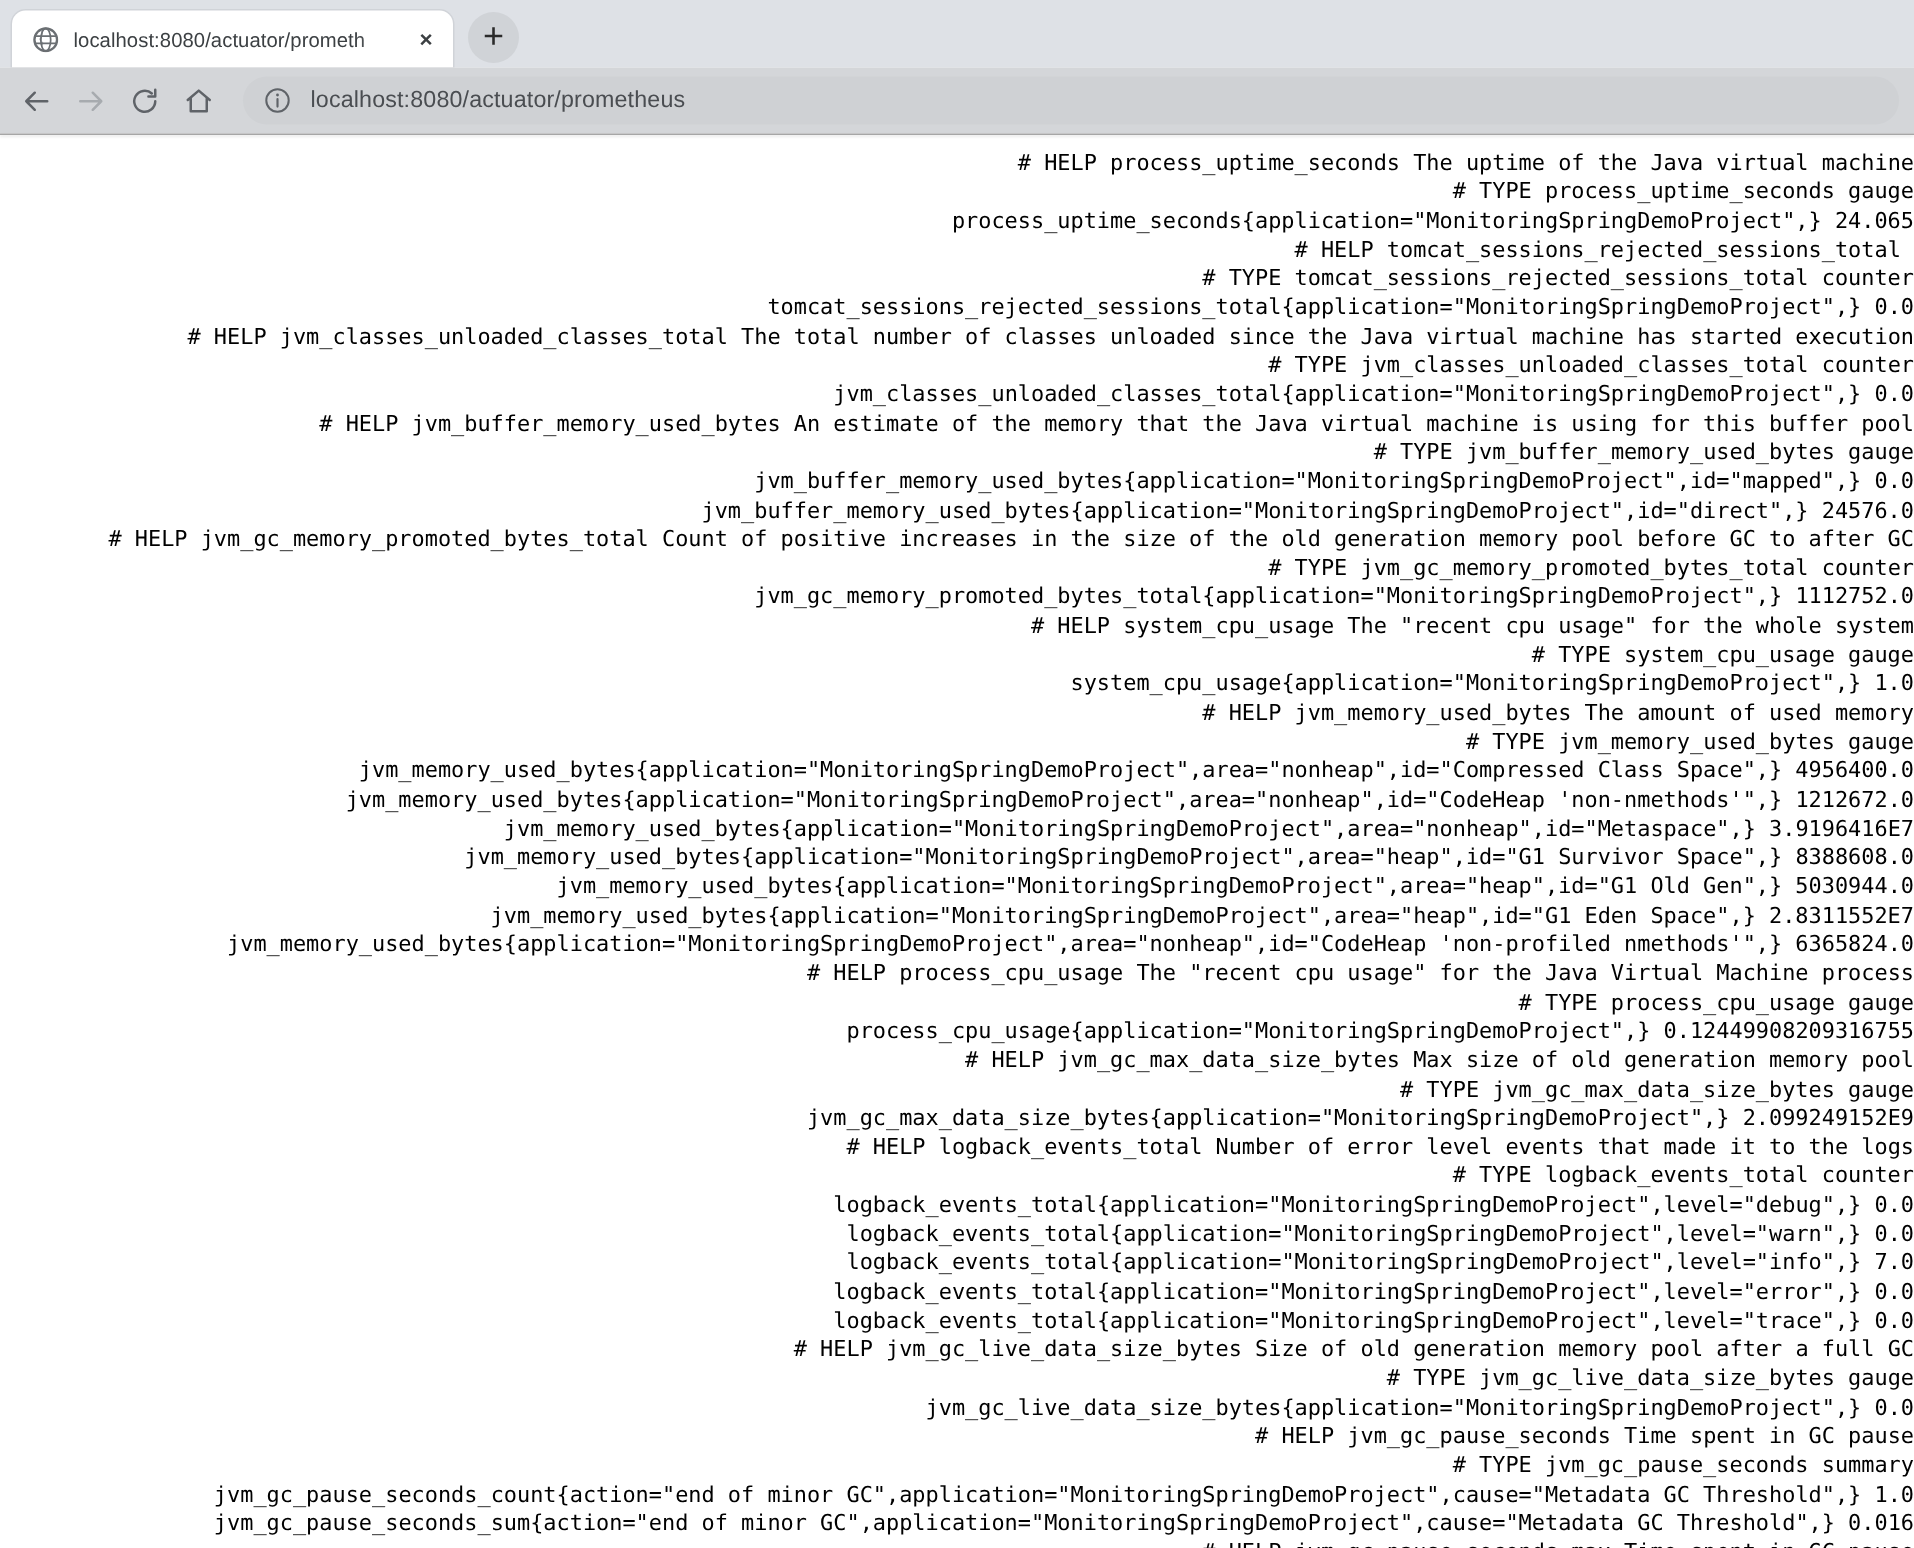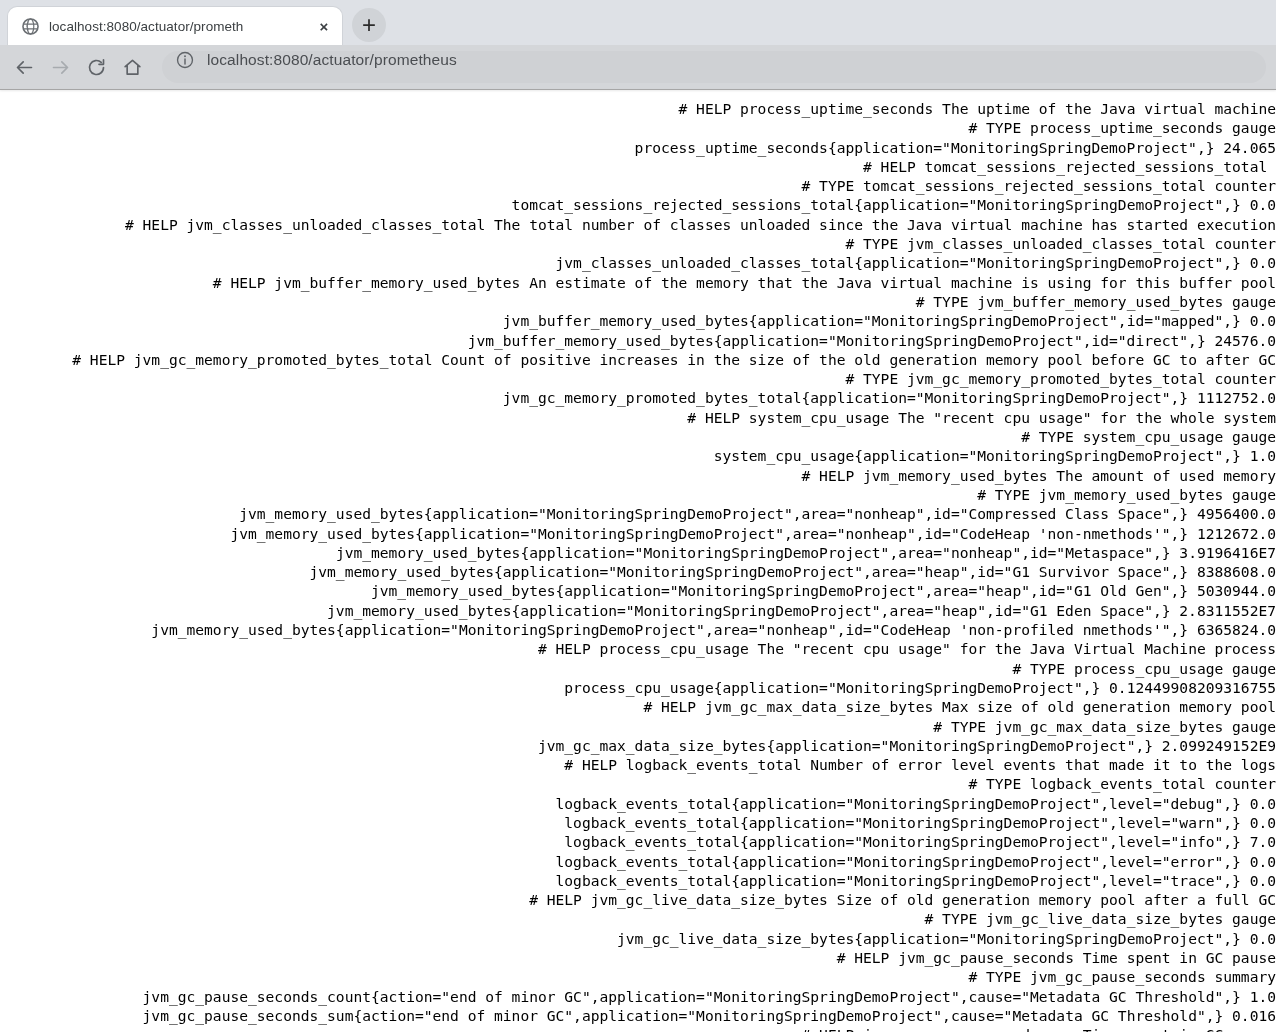--- a/index.html
+++ b/index.html
@@ -18,21 +18,21 @@
   .tabstrip {
     height: 45px;
     background: #dee1e6;
     display: flex;
     align-items: flex-end;
     padding-left: 8px;
     position: relative;
     flex: 0 0 45px;
   }
   .tab {
-    width: 334px;
+    width: 294px;
     height: 38px;
     background: #ffffff;
     border-radius: 9px 9px 0 0;
     display: flex;
     align-items: center;
     padding: 0 6px 0 14px;
     position: relative;
     box-shadow: 0 0 0 1px rgba(0,0,0,0.06);
   }
   .tab-favicon {
@@ -93,20 +93,21 @@
   }
   .navbtn svg { display: block; }
 
   .omnibox {
     flex: 1 1 auto;
     height: 32px;
     margin-left: 12px;
     background: #cfd1d4;
     border-radius: 16px;
     display: flex;
+    align-items: center;
     padding: 0 16px 0 14px;
     min-width: 0;
   }
   .omnibox-icon { flex: 0 0 18px; width: 18px; height: 18px; margin-right: 13px; display: block; }
   .omnibox-url {
     font-size: 15.5px;
     color: #4a4d51;
     white-space: nowrap;
     overflow: hidden;
     text-overflow: ellipsis;

